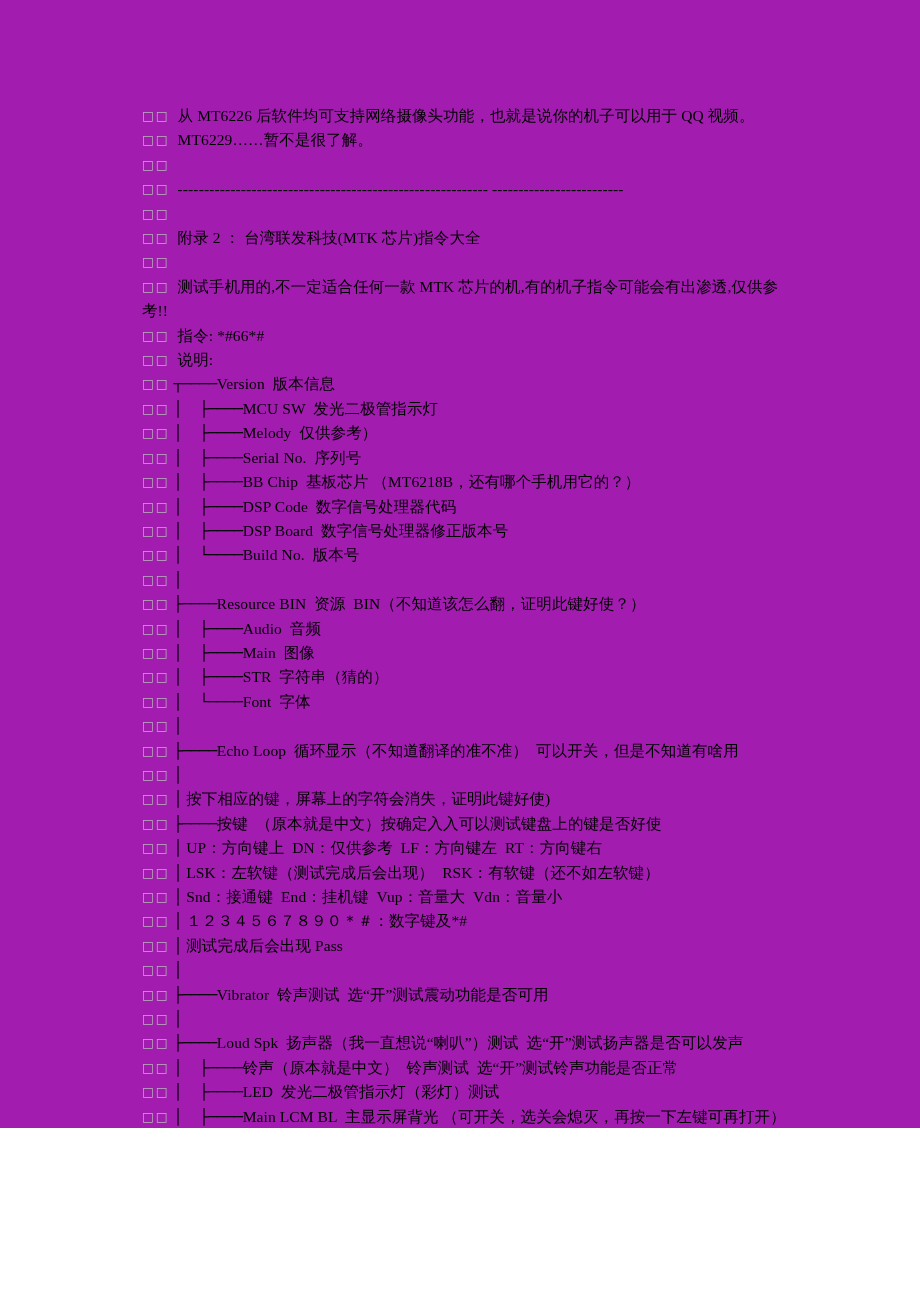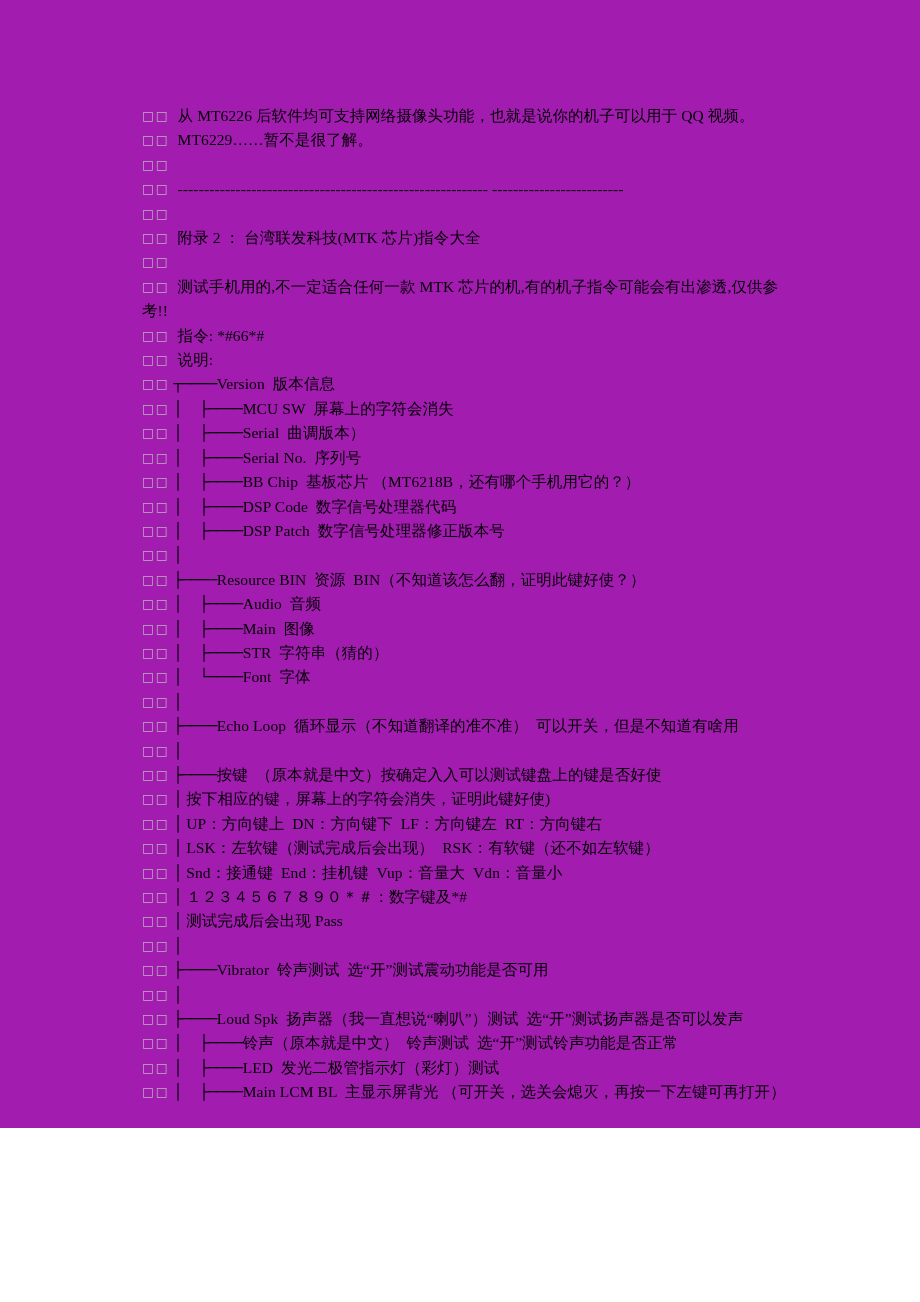--- a/index.html
+++ b/index.html
@@ -75,38 +75,39 @@
       <div class="line" id="l2"><span class="tofu">□□</span> <span class="txt"> MT6229……暂不是很了解。</span></div>
       <div class="line blank" id="l3"><span class="tofu">□□</span> </div>
       <div class="line" id="l4"><span class="tofu">□□</span> <span class="txt"> ----------------------------------------------------------- -------------------------</span></div>
       <div class="line blank" id="l5"><span class="tofu">□□</span> </div>
       <div class="line" id="l6"><span class="tofu">□□</span> <span class="txt"> 附录 2 ： 台湾联发科技(MTK 芯片)指令大全</span></div>
       <div class="line blank" id="l7"><span class="tofu">□□</span> </div>
       <div class="line" id="l8"><span class="tofu">□□</span> <span class="txt"> 测试手机用的,不一定适合任何一款 MTK 芯片的机,有的机子指令可能会有出渗透,仅供参考!!</span></div>
       <div class="line" id="l9"><span class="tofu">□□</span> <span class="txt"> 指令: *#66*#</span></div>
       <div class="line" id="l10"><span class="tofu">□□</span> <span class="txt"> 说明:</span></div>
       <div class="line" id="l11"><span class="tofu">□□</span> <span class="tree">┬────</span><span class="txt">Version  版本信息</span></div>
-      <div class="line" id="l12"><span class="tofu">□□</span> <span class="tree">│  ├────</span><span class="txt">MCU SW  屏幕上的字符会消失</span></div>
-      <div class="line" id="l13"><span class="tofu">□□</span> <span class="tree">│  ├────</span><span class="txt">Serial  曲调版本）</span></div>
+      <div class="line" id="l12"><span class="tofu">□□</span> <span class="tree">│  ├────</span><span class="txt">MCU SW  发光二极管指示灯</span></div>
+      <div class="line" id="l13"><span class="tofu">□□</span> <span class="tree">│  ├────</span><span class="txt">Melody  仅供参考）</span></div>
       <div class="line" id="l14"><span class="tofu">□□</span> <span class="tree">│  ├────</span><span class="txt">Serial No.  序列号</span></div>
       <div class="line" id="l15"><span class="tofu">□□</span> <span class="tree">│  ├────</span><span class="txt">BB Chip  基板芯片 （MT6218B，还有哪个手机用它的？）</span></div>
       <div class="line" id="l16"><span class="tofu">□□</span> <span class="tree">│  ├────</span><span class="txt">DSP Code  数字信号处理器代码</span></div>
-      <div class="line" id="l17"><span class="tofu">□□</span> <span class="tree">│  ├────</span><span class="txt">DSP Patch  数字信号处理器修正版本号</span></div>
+      <div class="line" id="l17"><span class="tofu">□□</span> <span class="tree">│  ├────</span><span class="txt">DSP Board  数字信号处理器修正版本号</span></div>
+      <div class="line" id="l19"><span class="tofu">□□</span> <span class="tree">│  └────</span><span class="txt">Build No.  版本号</span></div>
       <div class="line blank" id="l20"><span class="tofu">□□</span> <span class="tree">│</span></div>
       <div class="line" id="l21"><span class="tofu">□□</span> <span class="tree">├────</span><span class="txt">Resource BIN  资源  BIN（不知道该怎么翻，证明此键好使？）</span></div>
       <div class="line" id="l22"><span class="tofu">□□</span> <span class="tree">│  ├────</span><span class="txt">Audio  音频</span></div>
       <div class="line" id="l23"><span class="tofu">□□</span> <span class="tree">│  ├────</span><span class="txt">Main  图像</span></div>
       <div class="line" id="l24"><span class="tofu">□□</span> <span class="tree">│  ├────</span><span class="txt">STR  字符串（猜的）</span></div>
       <div class="line" id="l25"><span class="tofu">□□</span> <span class="tree">│  └────</span><span class="txt">Font  字体</span></div>
       <div class="line blank" id="l26"><span class="tofu">□□</span> <span class="tree">│</span></div>
       <div class="line" id="l27"><span class="tofu">□□</span> <span class="tree">├────</span><span class="txt">Echo Loop  循环显示（不知道翻译的准不准）  可以开关，但是不知道有啥用</span></div>
       <div class="line blank" id="l28"><span class="tofu">□□</span> <span class="tree">│</span></div>
+      <div class="line" id="l30"><span class="tofu">□□</span> <span class="tree">│</span><span class="txt"> 按下相应的键，屏幕上的字符会消失，证明此键好使)</span></div>
       <div class="line" id="l29"><span class="tofu">□□</span> <span class="tree">├────</span><span class="txt">按键  （原本就是中文）按确定入入可以测试键盘上的键是否好使</span></div>
-      <div class="line" id="l30"><span class="tofu">□□</span> <span class="tree">│</span><span class="txt"> 按下相应的键，屏幕上的字符会消失，证明此键好使)</span></div>
-      <div class="line" id="l31"><span class="tofu">□□</span> <span class="tree">│</span><span class="txt"> UP：方向键上  DN：方向键下  LF：方向键左  RT：方向键右</span></div>
+      <div class="line" id="l31"><span class="tofu">□□</span> <span class="tree">│</span><span class="txt"> UP：方向键上  DN：仅供参考  LF：方向键左  RT：方向键右</span></div>
       <div class="line" id="l32"><span class="tofu">□□</span> <span class="tree">│</span><span class="txt"> LSK：左软键（测试完成后会出现）  RSK：有软键（还不如左软键）</span></div>
       <div class="line" id="l33"><span class="tofu">□□</span> <span class="tree">│</span><span class="txt"> Snd：接通键  End：挂机键  Vup：音量大  Vdn：音量小</span></div>
       <div class="line" id="l34"><span class="tofu">□□</span> <span class="tree">│</span><span class="txt"> １２３４５６７８９０＊＃：数字键及*#</span></div>
       <div class="line" id="l35"><span class="tofu">□□</span> <span class="tree">│</span><span class="txt"> 测试完成后会出现 Pass</span></div>
       <div class="line blank" id="l36"><span class="tofu">□□</span> <span class="tree">│</span></div>
       <div class="line" id="l37"><span class="tofu">□□</span> <span class="tree">├────</span><span class="txt">Vibrator  铃声测试  选“开”测试震动功能是否可用</span></div>
       <div class="line blank" id="l38"><span class="tofu">□□</span> <span class="tree">│</span></div>
       <div class="line" id="l39"><span class="tofu">□□</span> <span class="tree">├────</span><span class="txt">Loud Spk  扬声器（我一直想说“喇叭”）测试  选“开”测试扬声器是否可以发声</span></div>
       <div class="line" id="l40"><span class="tofu">□□</span> <span class="tree">│  ├────</span><span class="txt">铃声（原本就是中文）  铃声测试  选“开”测试铃声功能是否正常</span></div>
       <div class="line" id="l41"><span class="tofu">□□</span> <span class="tree">│  ├────</span><span class="txt">LED  发光二极管指示灯（彩灯）测试</span></div>

